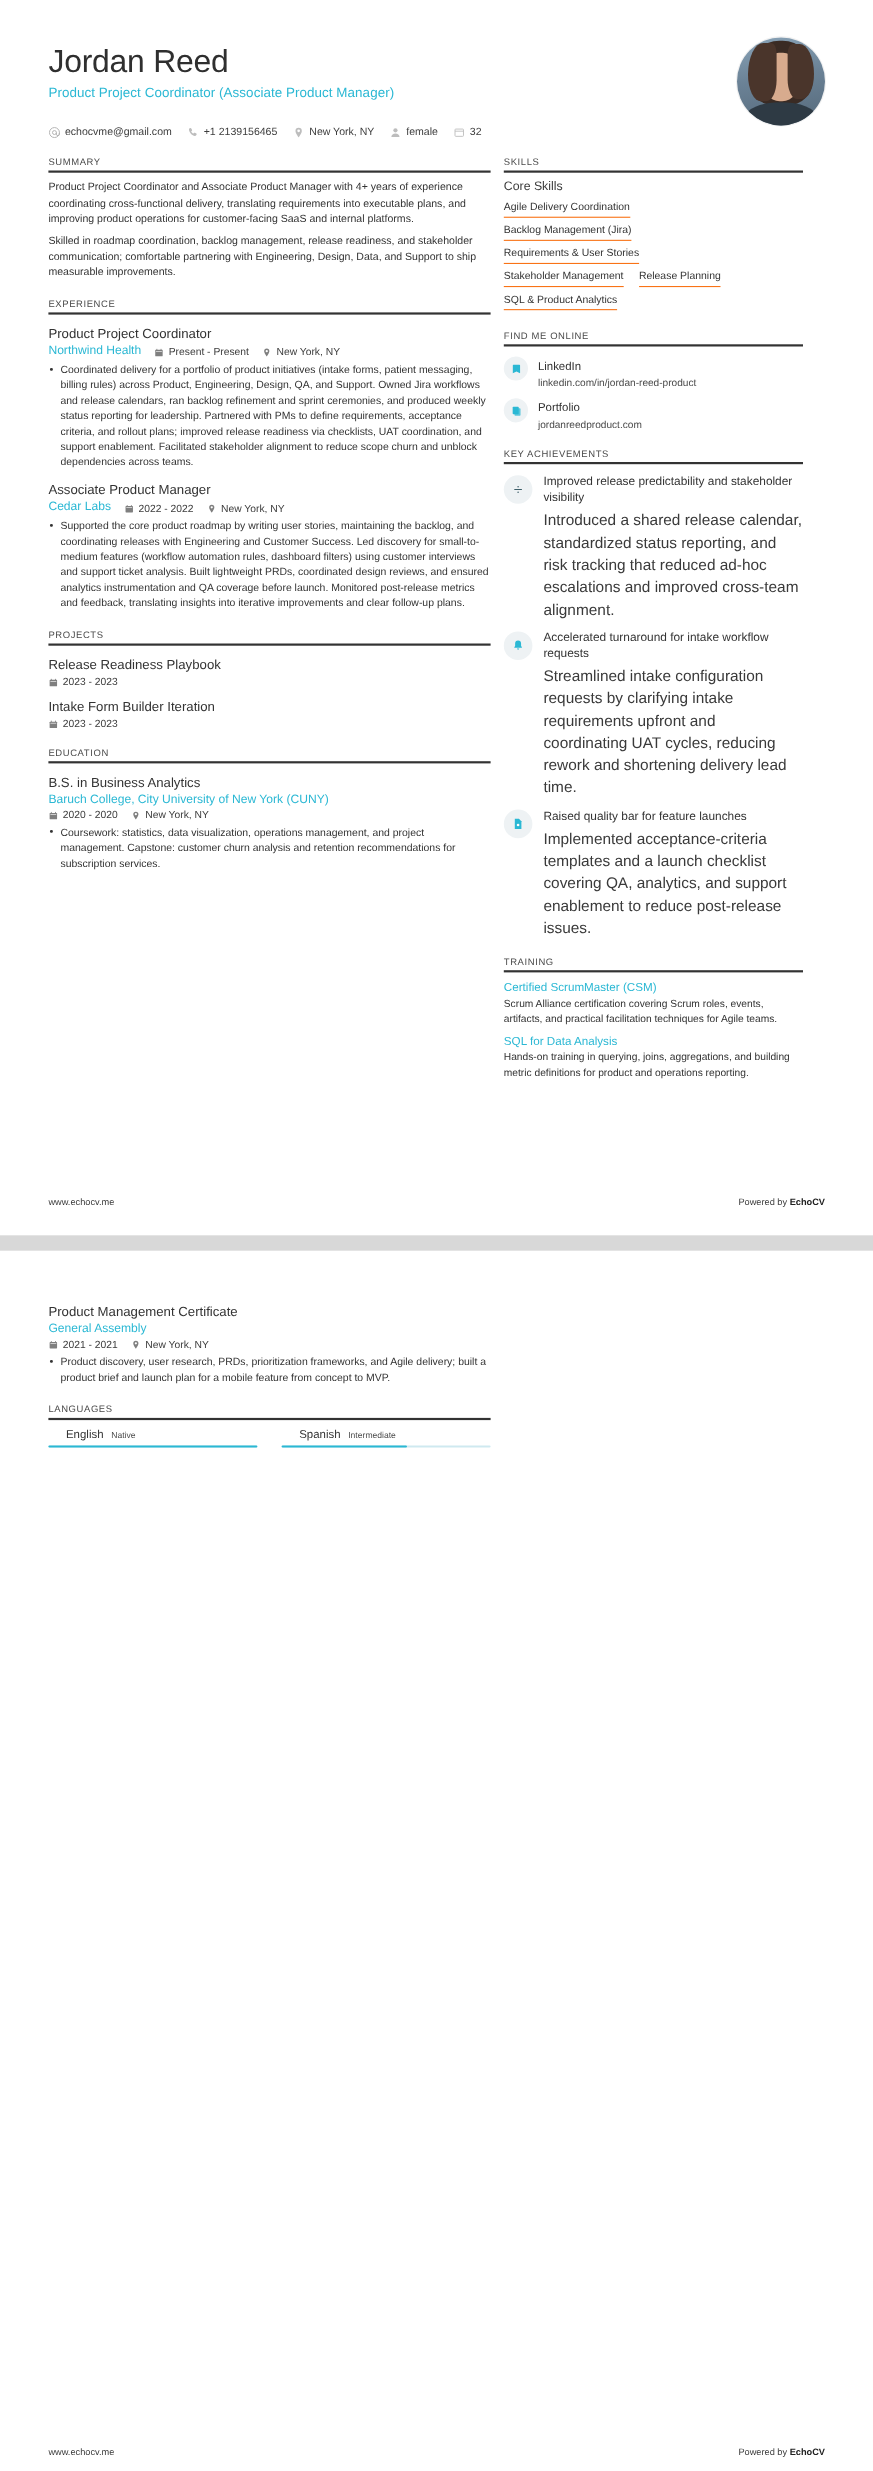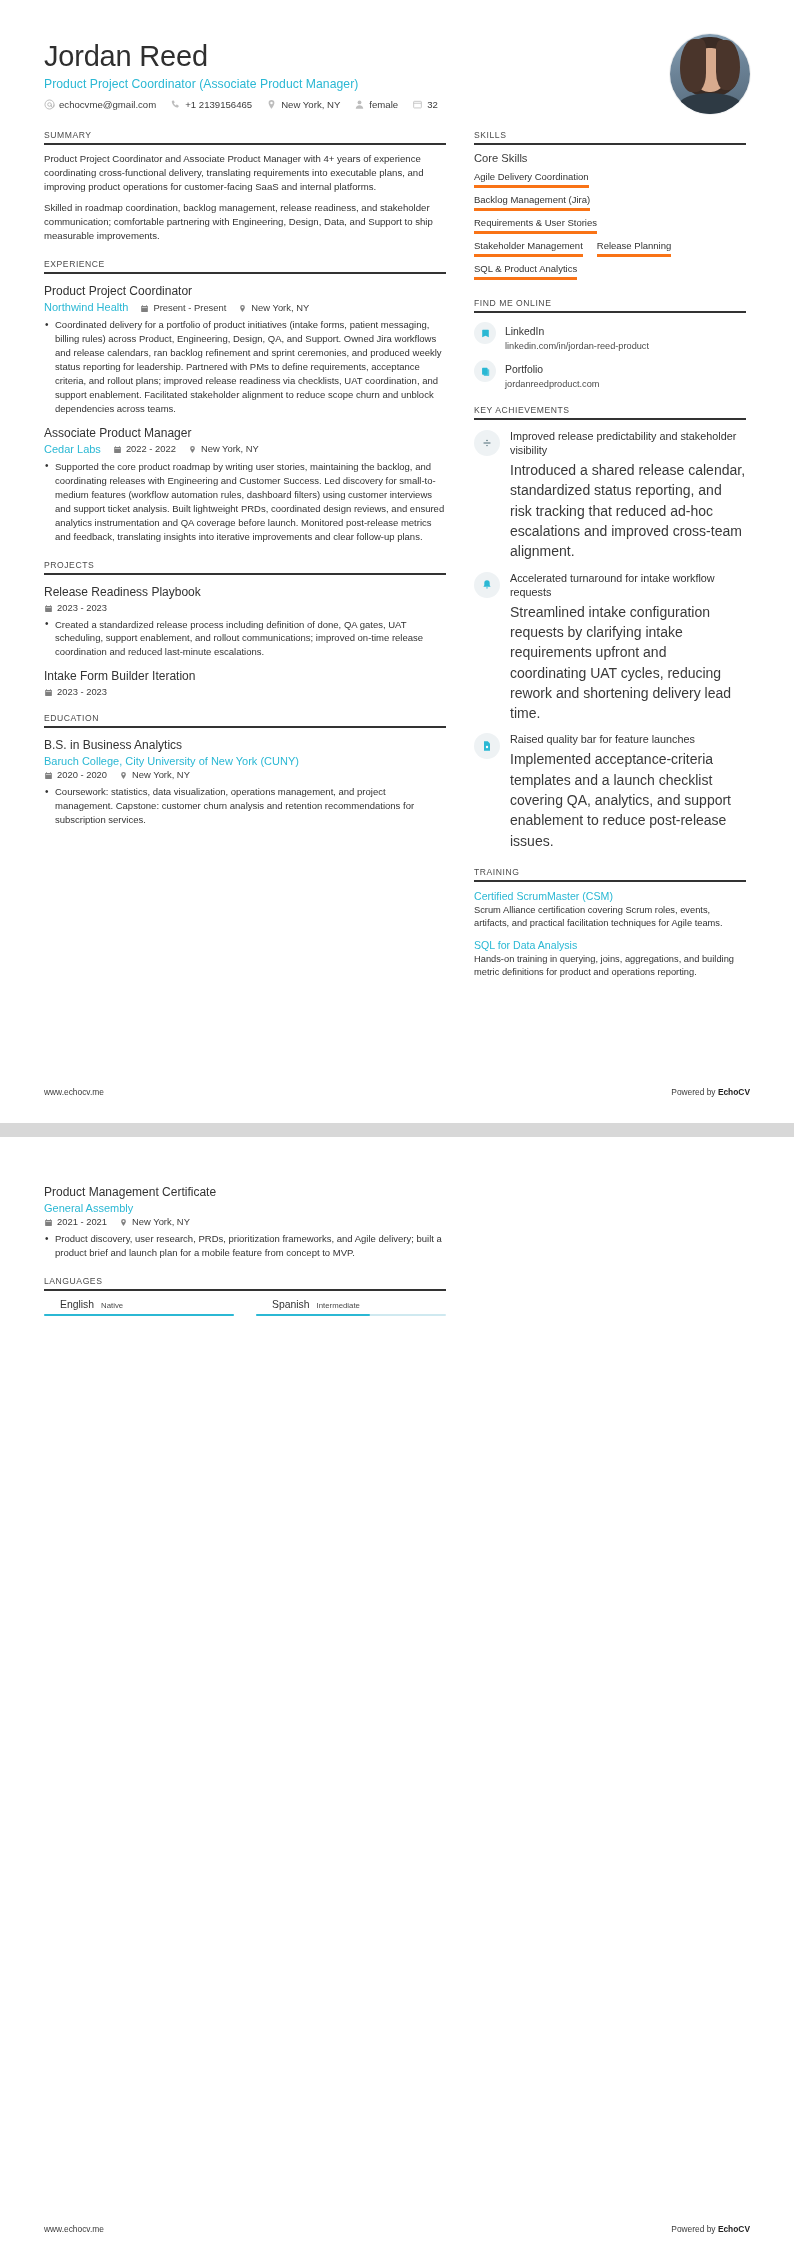--- a/index.html
+++ b/index.html
@@ -45,21 +45,21 @@
     font-size: 12.2px;
     color: #2bb8d4;
     margin-top: 4px;
     letter-spacing: 0.05px;
   }
   .contact-row {
     display: flex;
     flex-wrap: wrap;
     align-items: center;
     gap: 14px;
-    margin-top: 8px;
+    margin-top: 24px;
   }
   .contact-item {
     display: flex;
     align-items: center;
     gap: 4px;
     font-size: 9.6px;
     color: #3c3c3c;
     white-space: nowrap;
   }
   .contact-item .ic { width: 11px; height: 11px; flex: 0 0 11px; opacity: .55; display:inline-block; }
@@ -90,21 +90,21 @@
   .avatar .hair3 {
     position:absolute; right:12%; top:8%; width:30%; height:62%;
     background:#4a352b; border-radius:20% 60% 50% 40%;
   }
   .avatar .body {
     position:absolute; left:10%; bottom:-6%; width:80%; height:32%;
     background:#2e3a44; border-radius:50% 50% 0 0;
   }
 
   
-  .columns { display: flex; gap: 28px; margin-top: 10px; }
+  .columns { display: flex; gap: 12px; margin-top: 10px; }
   .col-left { width: 402px; flex: 0 0 402px; }
   .col-right { width: 272px; flex: 0 0 272px; }
 
   
   .sec { margin-top: 16px; }
   .sec:first-child { margin-top: 0; }
   .sec-title {
     font-size: 8.6px;
     letter-spacing: 0.55px;
     color: #4a4a4a;
@@ -179,21 +179,21 @@
   .skill-rows { display: flex; flex-direction: column; gap: 0px; }
   .skill-line {
     display: flex;
     flex-wrap: wrap;
     gap: 0 14px;
   }
   .skill {
     font-size: 9.5px;
     color: #333333;
     padding: 4px 0 3px 0;
-    border-bottom: 3px solid #f97316;
+    border-bottom: 1px solid #f97316;
     margin-bottom: 2px;
     display: inline-block;
   }
 
   
   .link-item {
     display: flex;
     align-items: flex-start;
     gap: 9px;
     margin-top: 8px;
@@ -426,23 +426,20 @@
                     <svg viewBox="0 0 16 16" fill="#555">
                         <rect x="2" y="3.6" width="12" height="10.4" rx="1"></rect>
                         <rect x="3.3" y="5.6" width="9.4" height="1" fill="#fff"></rect>
                         <rect x="4" y="2" width="1.3" height="2.6"></rect>
                         <rect x="10.7" y="2" width="1.3" height="2.6"></rect>
                       </svg>
                   </span>
                   <span>2023 - 2023</span>
                 </span>
               </div>
-              <ul class="bullets">
-                <li>Created a standardized release process including definition of done, QA gates, UAT scheduling, support enablement, and rollout communications; improved on-time release coordination and reduced last-minute escalations.</li>
-              </ul>
             </div>
 
             <div class="entry">
               <div class="entry-title">Intake Form Builder Iteration</div>
               <div class="entry-meta">
                 <span class="meta-bit">
                   <span class="ic">
                     <svg viewBox="0 0 16 16" fill="#555">
                         <rect x="2" y="3.6" width="12" height="10.4" rx="1"></rect>
                         <rect x="3.3" y="5.6" width="9.4" height="1" fill="#fff"></rect>

